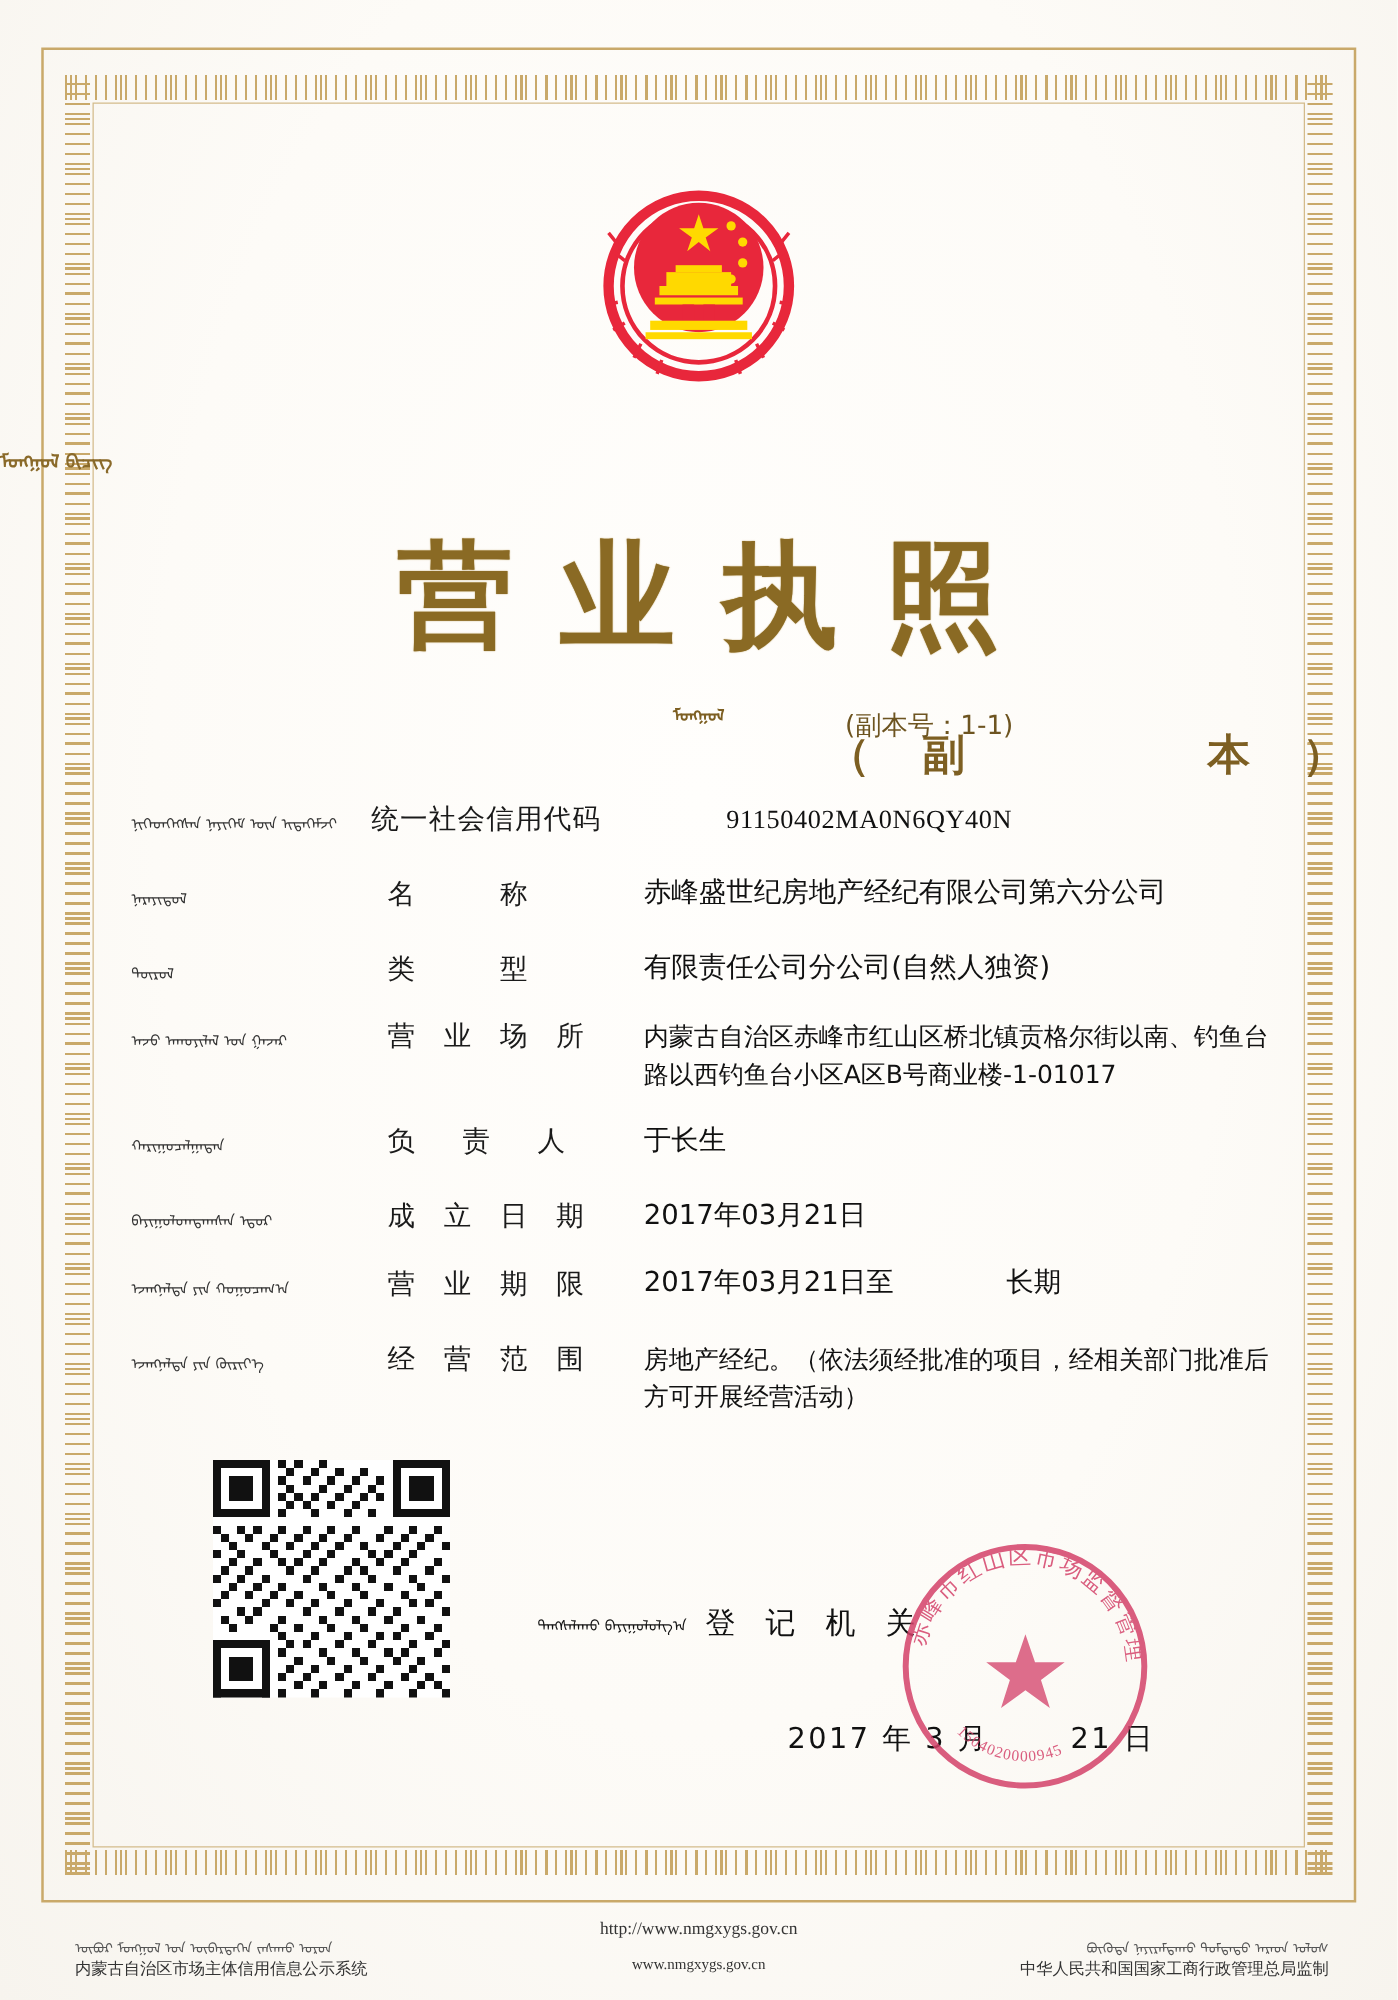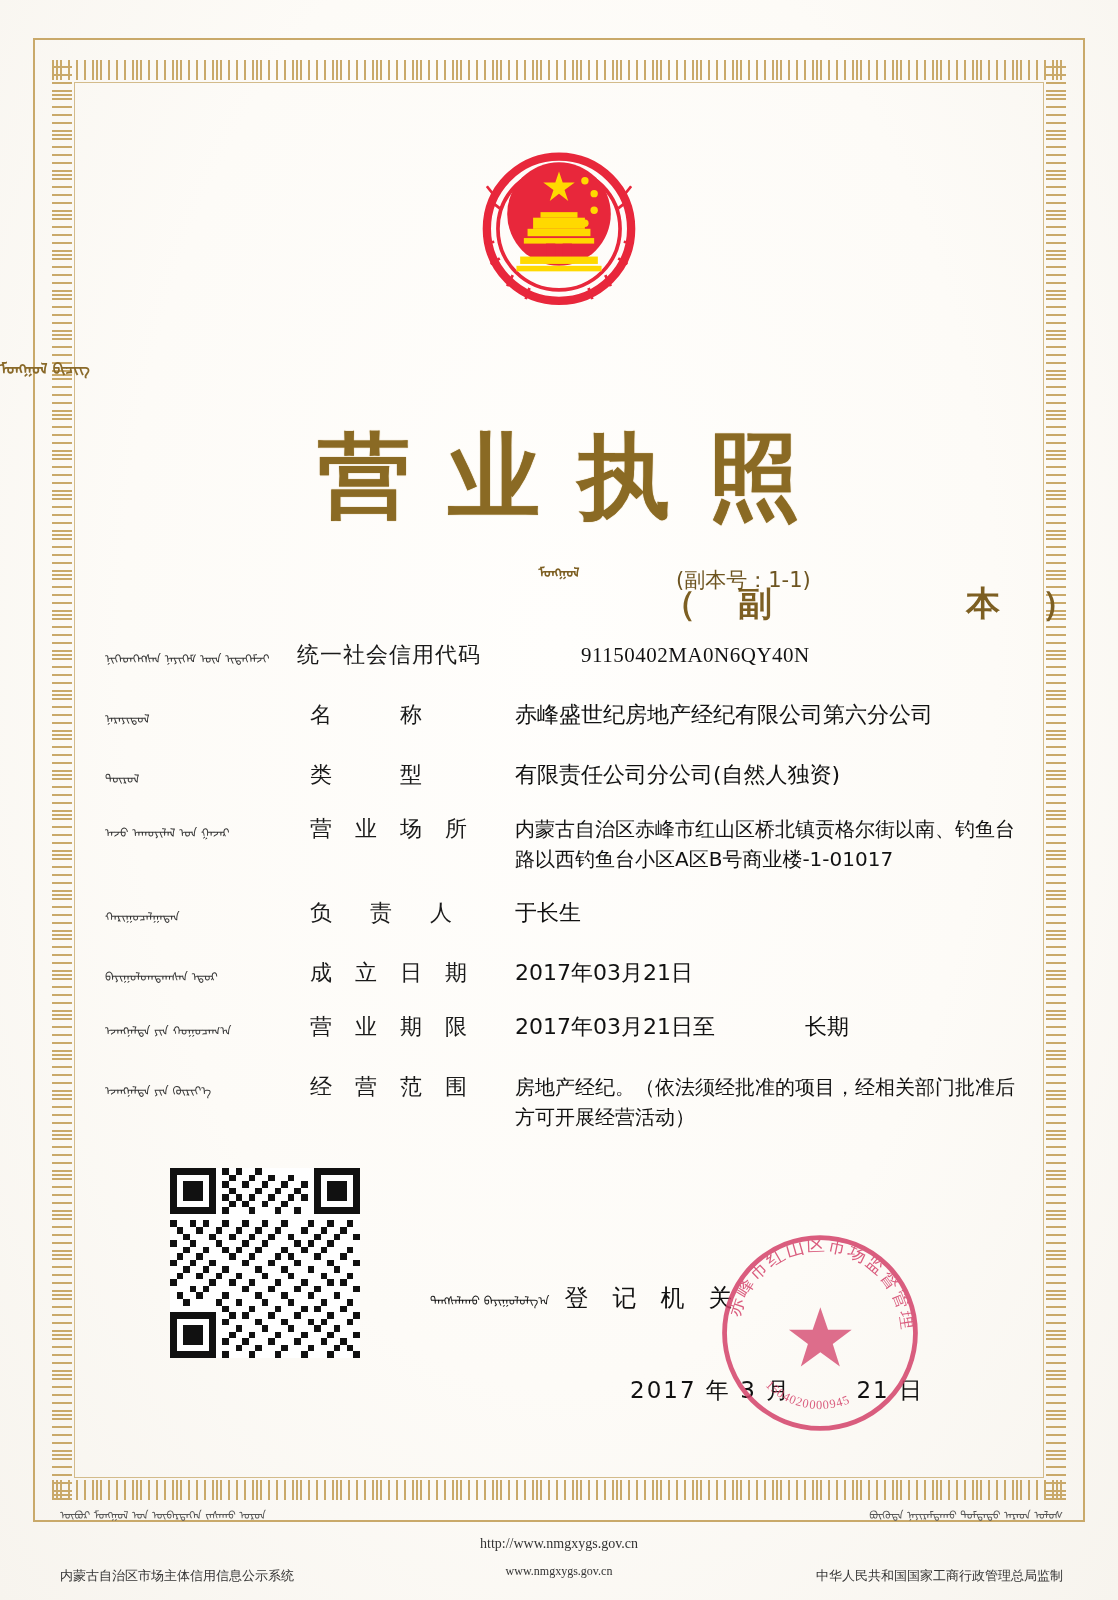--- a/index.html
+++ b/index.html
@@ -164,21 +164,21 @@
 
   
   .footer{
     position:absolute;left:60px;right:55px;bottom:16px;
     font-family:"DejaVu Sans", sans-serif;
     color:#4a4a4a;
   }
   .footer-row{display:flex;justify-content:space-between;align-items:flex-end;}
   .footer-col{font-size:11px;line-height:17px;white-space:nowrap;}
   .footer-mongol{font-size:11px;letter-spacing:3px;color:#555;}
-  .footer-cn{font-size:13px;color:#333;margin-top:43px;}
+  .footer-cn{font-size:13px;color:#333;}
   .footer-center{
     position:absolute;left:50%;transform:translateX(-50%);bottom:34px;
     font-family:"Liberation Serif", serif;font-size:14px;color:#333;
   }
 </style>
 </head>
 <body>
 
 <div class="page">
 

